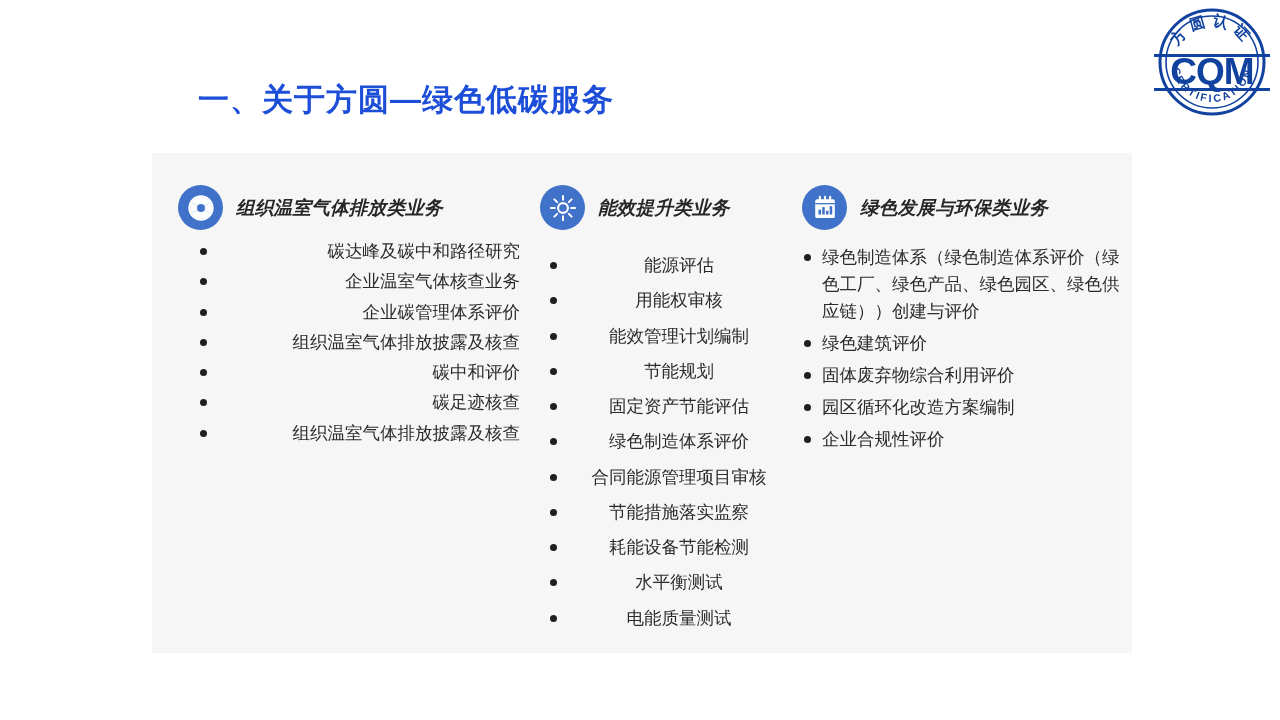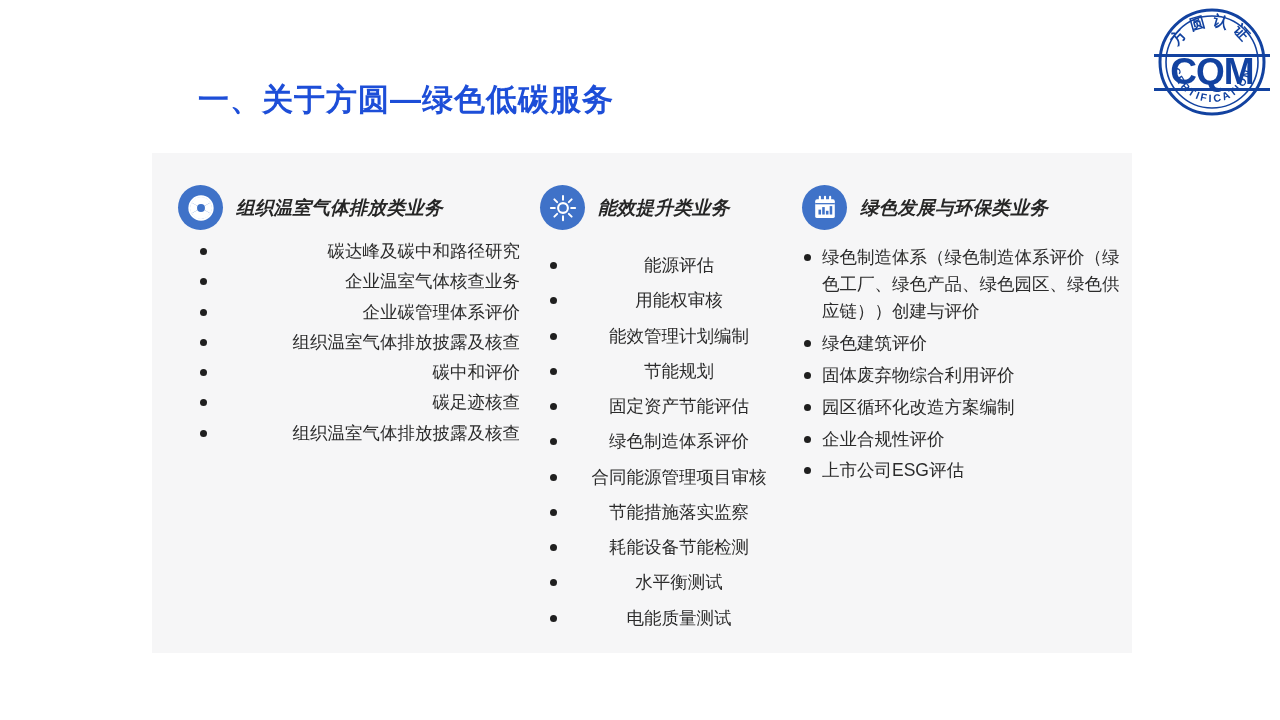--- a/index.html
+++ b/index.html
@@ -221,21 +221,20 @@
           </svg>
         </span>
         <span class="col-title">绿色发展与环保类业务</span>
       </div>
       <ul class="bullet-list">
         <li class="bullet-item multiline">绿色制造体系（绿色制造体系评价（绿色工厂、绿色产品、绿色园区、绿色供应链））创建与评价</li>
         <li class="bullet-item">绿色建筑评价</li>
         <li class="bullet-item">固体废弃物综合利用评价</li>
         <li class="bullet-item">园区循环化改造方案编制</li>
         <li class="bullet-item">企业合规性评价</li>
-        <li class="bullet-item">上市公司ESG评估</li>
       </ul>
     </div>
 
   </div>
 </div>
 
 <div class="logo">
   <svg width="120" height="120" viewBox="0 0 120 120">
     <defs>
       <path id="arcTop" d="M 22 62 A 38 38 0 0 1 98 62"></path>

